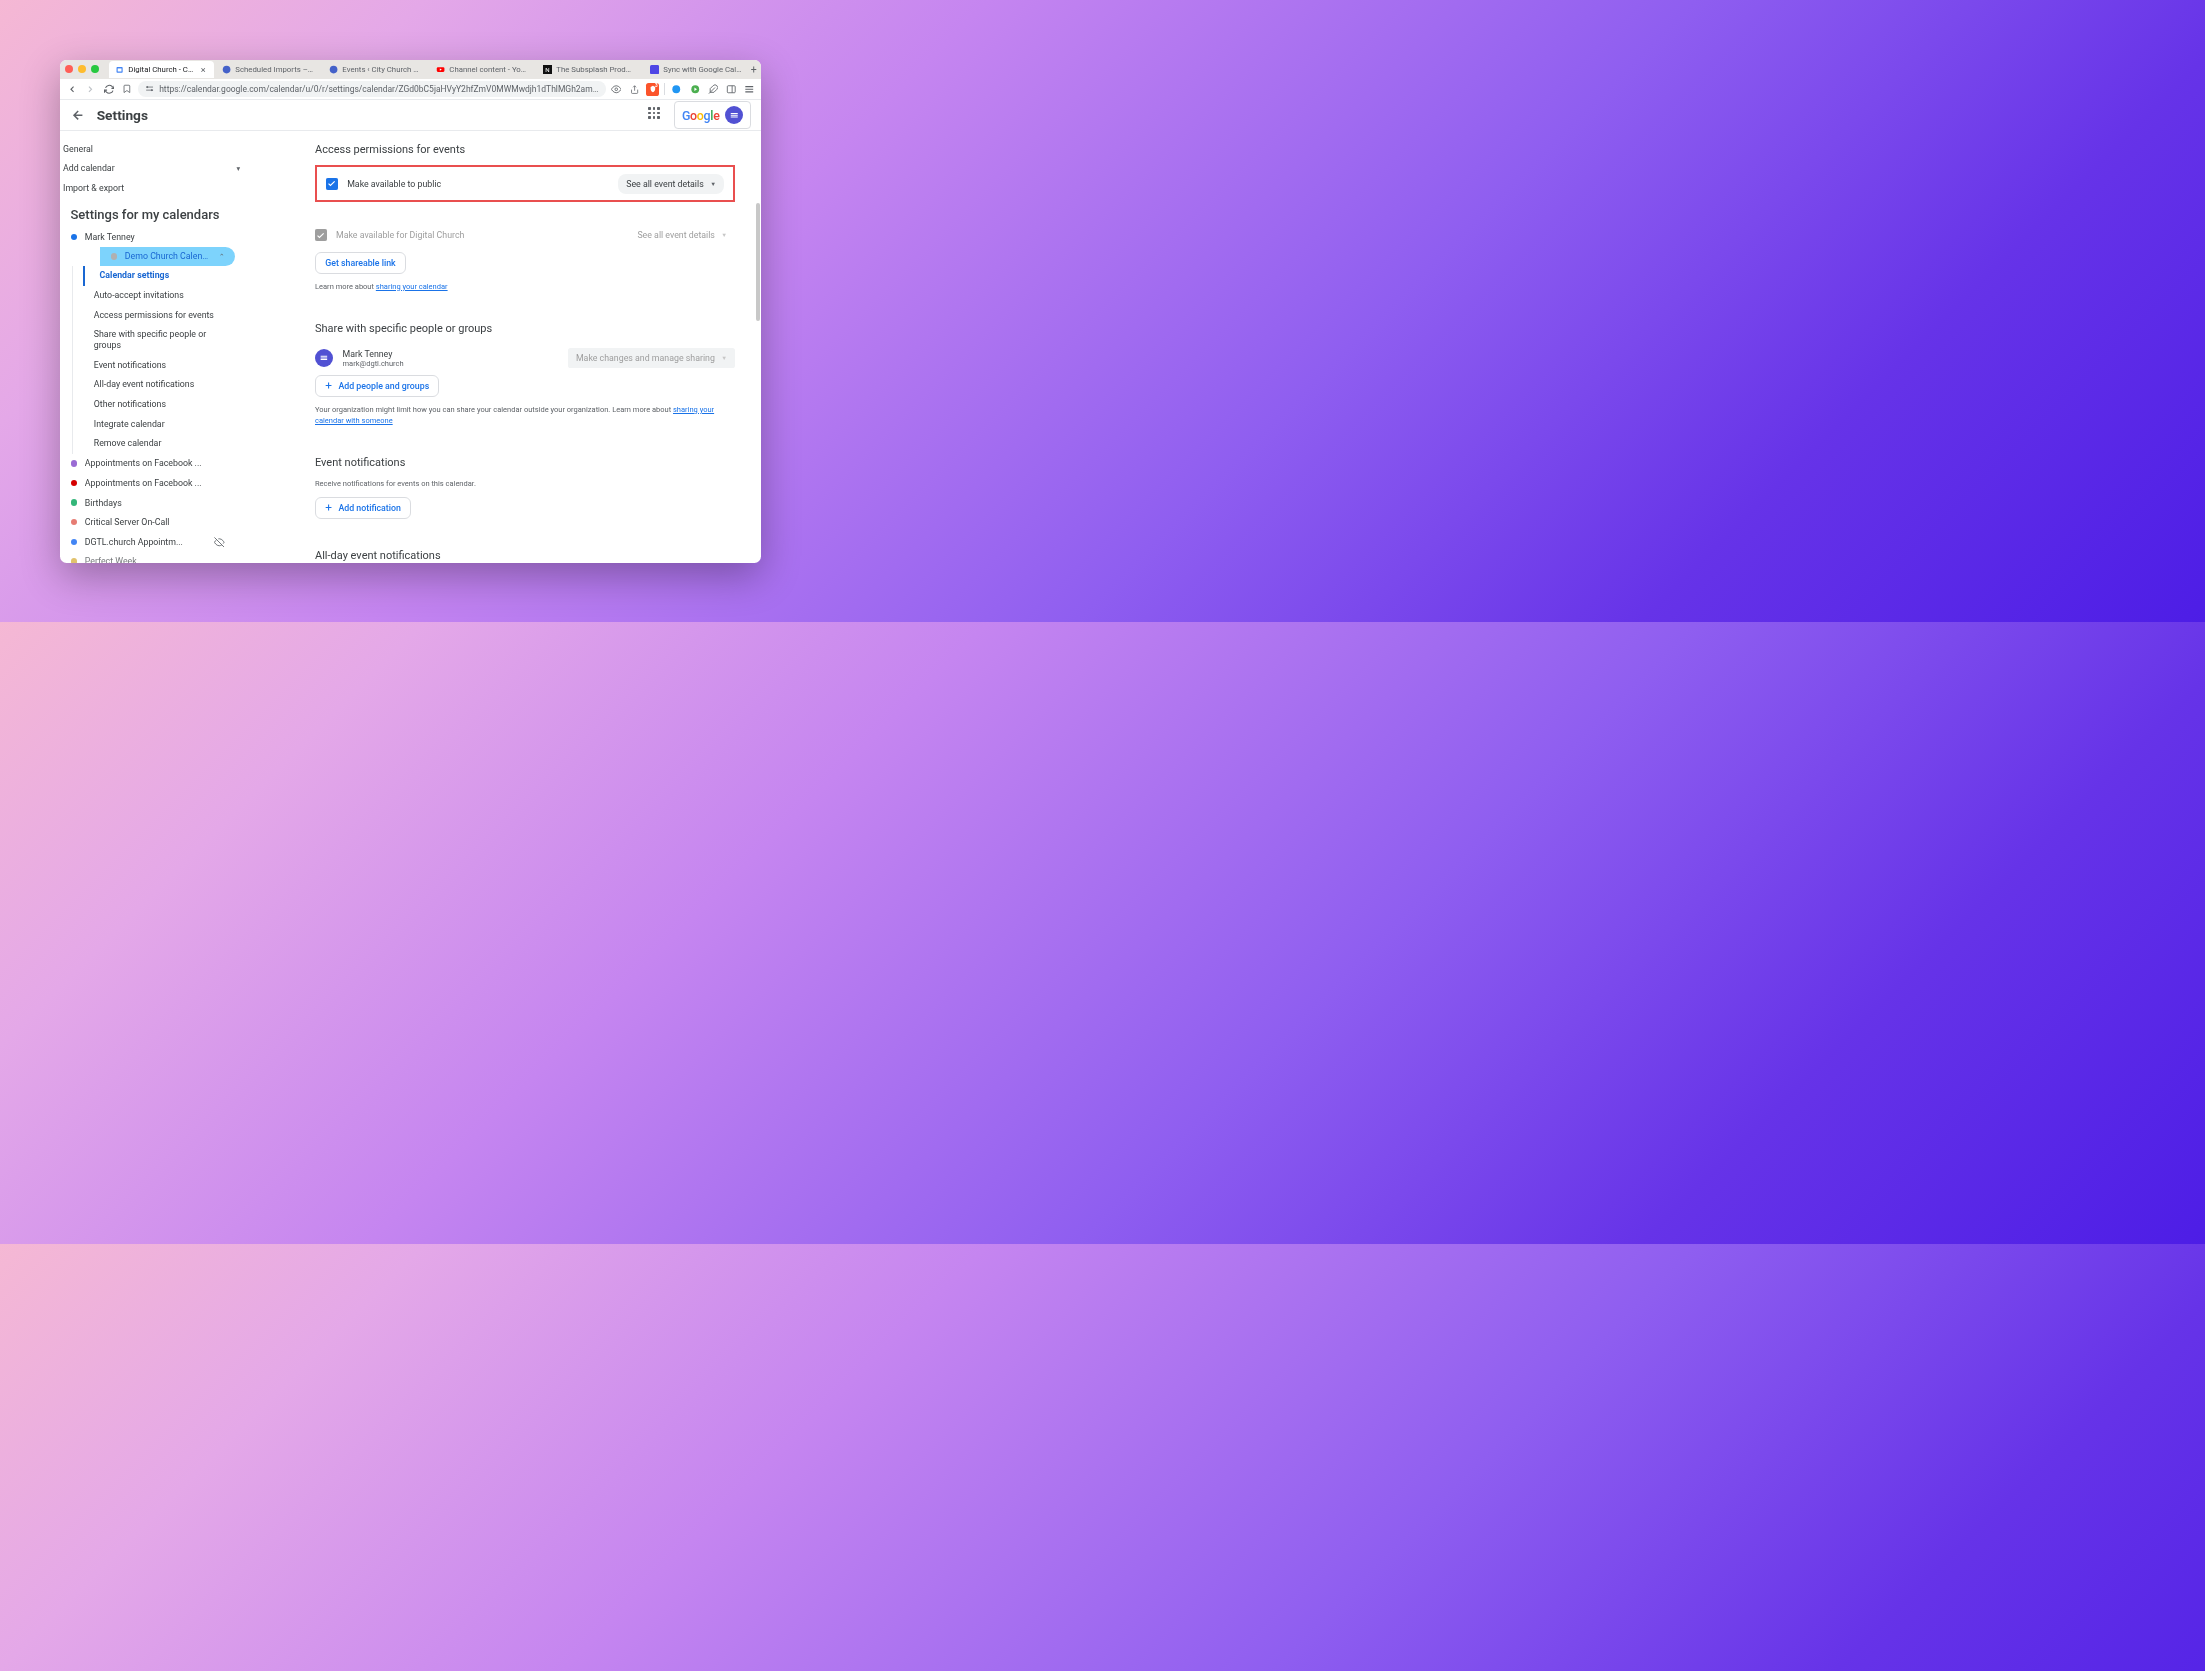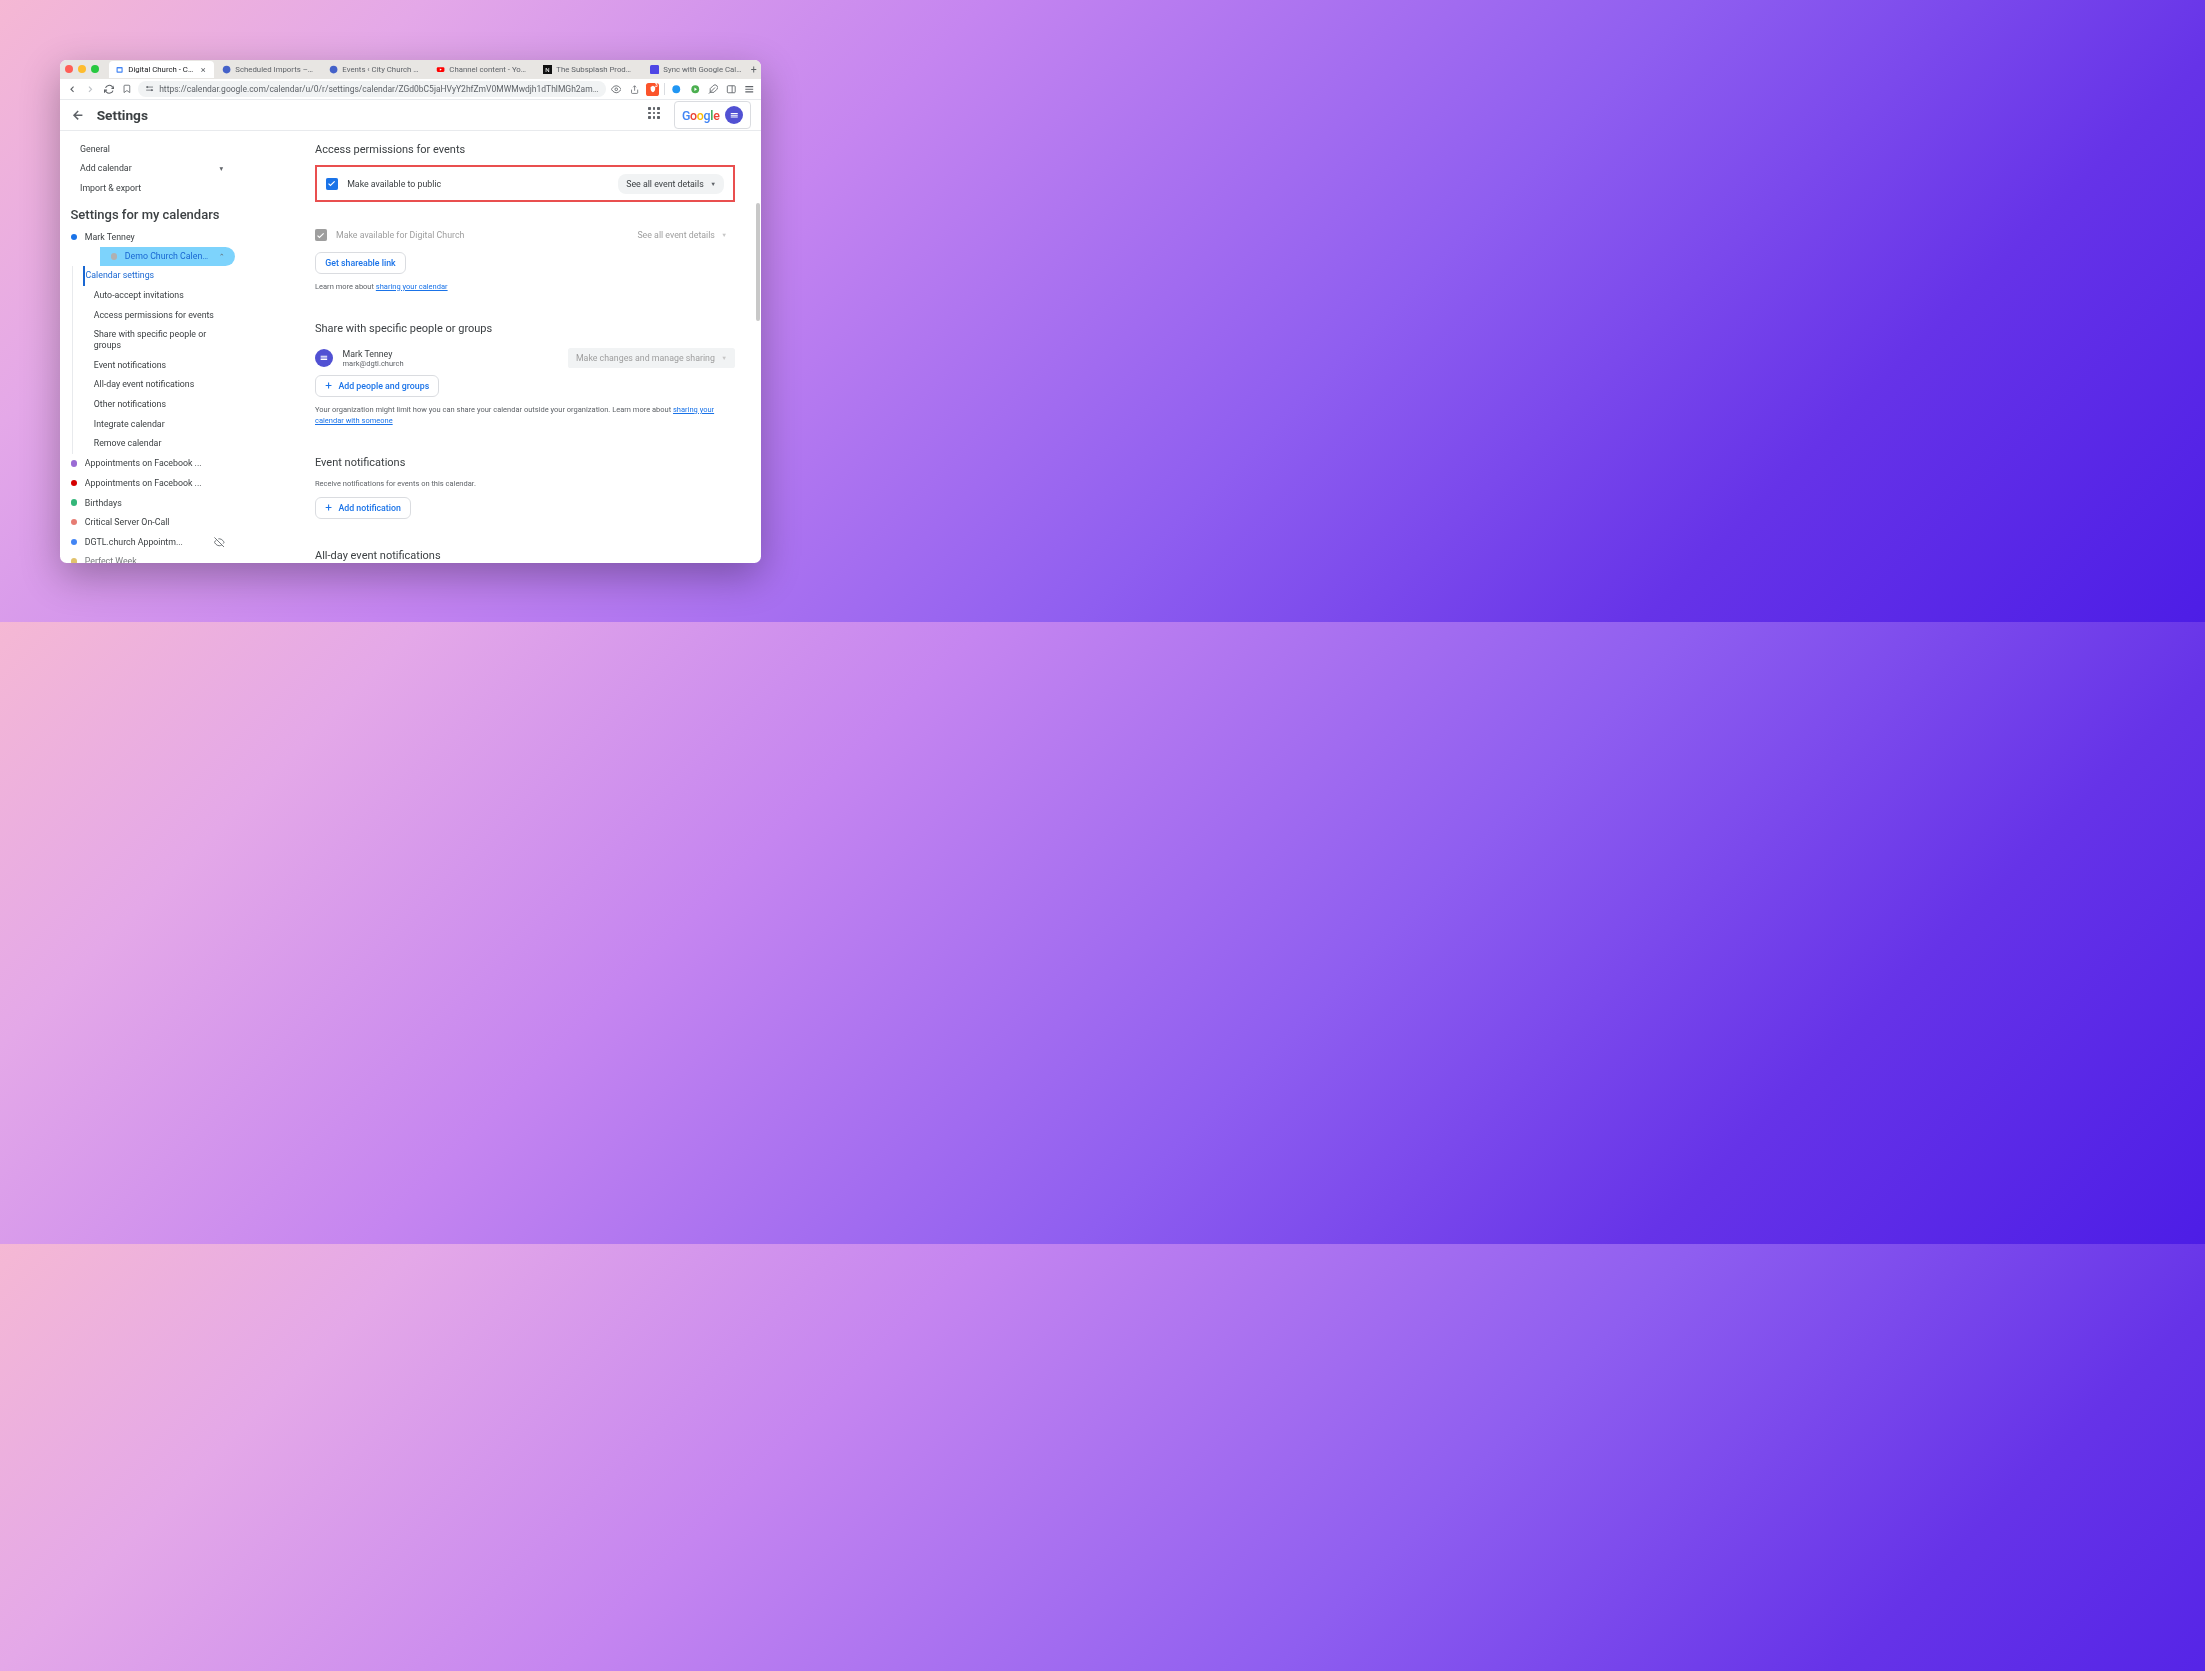--- a/index.html
+++ b/index.html
@@ -84,31 +84,31 @@
 .apps-grid { width: 15.7px; height: 15.7px; display:grid; grid-template-columns: repeat(3,2.6px); grid-template-rows: repeat(3,2.6px); gap: 2px; cursor:pointer; }
 .apps-grid span { background:#5f6368; border-radius:0.7px; }
 .google-logo { display: flex; align-items: center; gap: 5.2px; padding: 3.9px 6.5px; border: 0.7px solid #dadce0; border-radius: 3.9px; }
 .google-text { font-size: 12.4px; font-weight: 500; letter-spacing: -0.3px; }
 .g-blue{color:#4285f4}.g-red{color:#ea4335}.g-yellow{color:#fbbc05}.g-green{color:#34a853}
 .avatar-badge { width: 18.3px; height: 18.3px; border-radius: 50%; background: #5151d3; display:flex; align-items:center; justify-content:center; }
 .avatar-badge svg { width: 10.5px; height: 10.5px; fill: #fff; }
 
 .app-body { flex:1; display:flex; overflow:hidden; position: relative; }
 .sidebar { width: 183px; padding: 7.8px 0; overflow-y: auto; }
-.nav-item { display:flex; align-items:center; height: 19.6px; padding: 0 20px; font-size: 8.8px; color:#3c4043; cursor:pointer; }
+.nav-item { display:flex; align-items:center; height: 19.6px; padding: 0 3px; font-size: 8.8px; color:#3c4043; cursor:pointer; }
 .nav-item.with-caret { justify-content: space-between; }
 .caret { color:#5f6368; font-size: 7.2px; }
 .section-header { padding: 9.2px 10.5px 5.2px; font-size: 13px; color:#3c4043; font-weight: 500; }
 .cal-item { display:flex; align-items:center; height:19.6px; padding: 0 10.5px; font-size:8.8px; color:#3c4043; cursor:pointer; gap: 7.8px; border-radius: 0 9.8px 9.8px 0; margin-right: 7.8px; }
 .cal-item.selected { background:#7dd3fc; color:#1967d2; font-weight:400;margin-left:40px; }
 .cal-dot { width: 6.5px; height: 6.5px; border-radius:50%; flex-shrink:0; }
 .cal-label { white-space:nowrap; overflow:hidden; text-overflow: ellipsis; flex:1; }
 .sub-nav { padding-left: 11.8px; border-left: 0.7px solid #e8eaed; margin-left: 11.8px; }
 .sub-item { display:flex; align-items:center; min-height:19.6px; padding: 3.9px 9.2px; font-size:8.8px; color:#3c4043; cursor:pointer; line-height: 1.3; }
-.sub-item.active { color: #1967d2; font-weight: 400; border-left: 2px solid #1967d2; margin-left: -2px; padding-left: 1px; }
+.sub-item.active { color: #1967d2; font-weight: 700; border-left: 2px solid #1967d2; margin-left: -2px; padding-left: 15px; }
 .hidden-eye { width: 10.5px; height:10.5px; margin-left: 3.9px; flex-shrink: 0; }
 
 .main { flex:1; padding: 11.8px 26px 11.8px 72px; overflow-y:auto; color:#3c4043; position: relative; }
 .section-title { font-size: 11px; color:#3c4043; font-weight: 400; margin-bottom: 9.2px; }
 .highlight-box { border: 2.6px solid #e94f4f; padding: 6.5px 9.2px; margin-bottom: 16px; display:flex; align-items:center; gap: 9.2px; }
 .chk { width: 11.8px; height: 11.8px; border: 1.3px solid #1a73e8; border-radius: 1.3px; background:#1a73e8; display:flex; align-items:center; justify-content:center; cursor:pointer; flex-shrink:0; }
 .chk svg { width: 9.2px; height:9.2px; stroke:#fff; stroke-width: 3; fill:none; }
 .chk.disabled { background:#9e9e9e; border-color:#9e9e9e; }
 .row-text { font-size: 8.8px; flex:1; }
 .row-text.disabled { color: #9e9e9e; }

